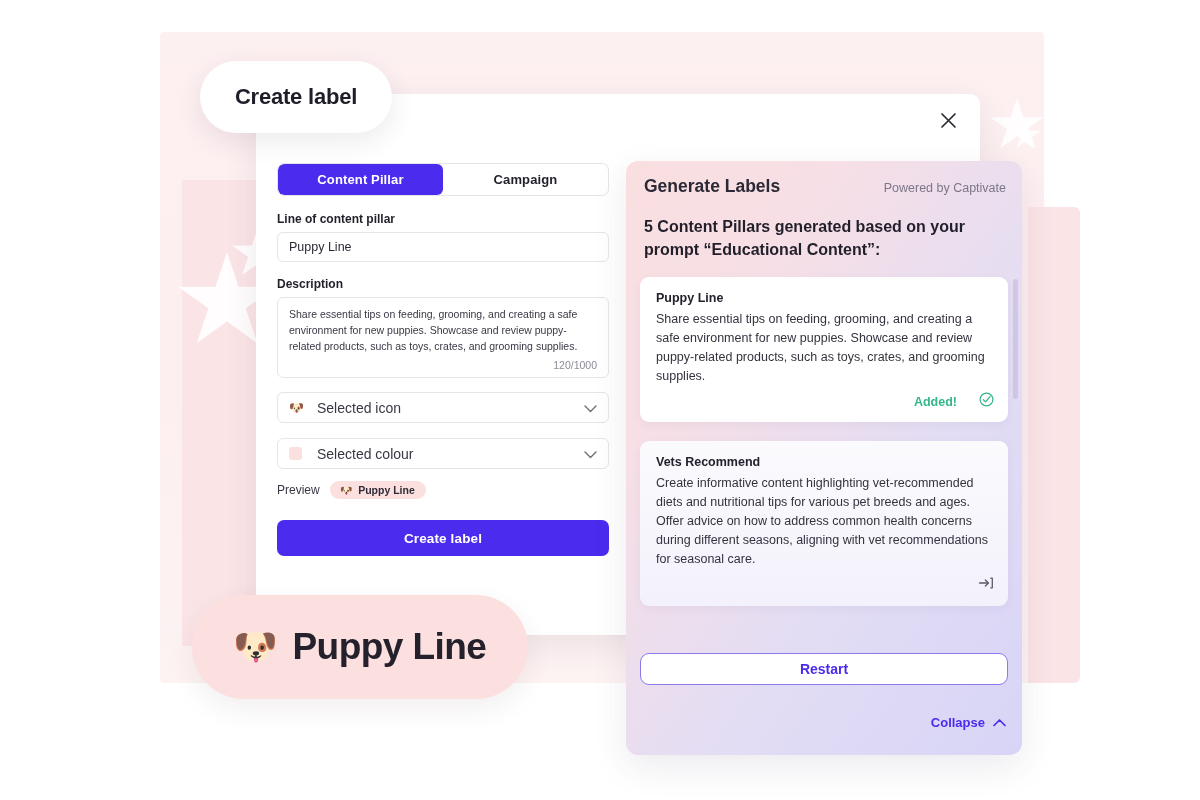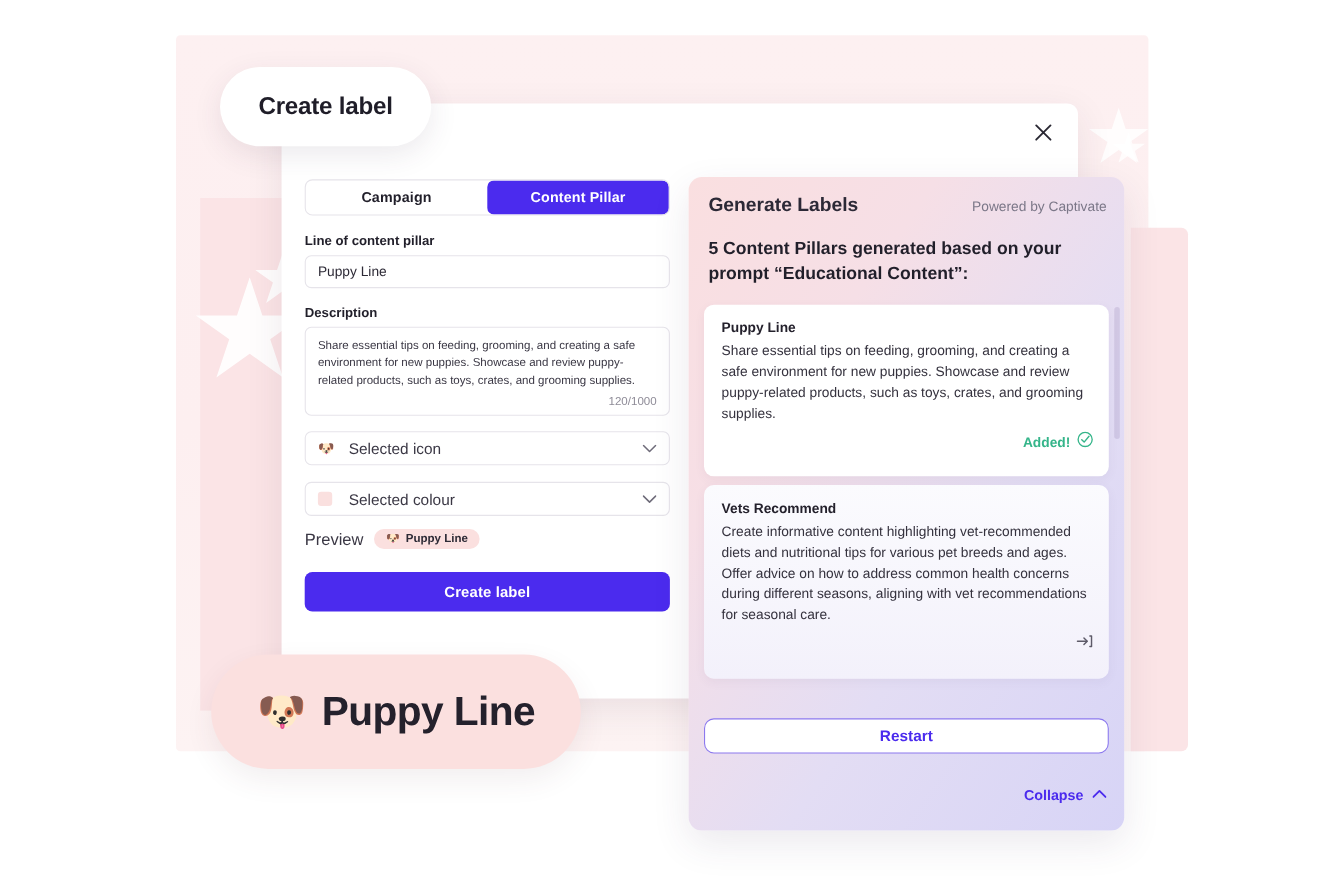--- a/index.html
+++ b/index.html
@@ -126,21 +126,21 @@
   .sel-color { top: 344px; }
   .select .lead { width: 18px; font-size: 12px; display:flex; align-items:center; }
   .select .swatch { width: 13px; height: 13px; border-radius: 3px; background: #fae0df; }
   .select .val { margin-left: 10px; font-size: 14px; color: #3a3744; }
   .select .chev { margin-left: auto; }
 
   .preview-row {
     position: absolute; left: 21px; top: 387px;
     display: flex; align-items: center; gap: 10px;
   }
-  .preview-row .plabel { font-size: 15px; color: #3a3744; }
+  .preview-row .plabel { font-size: 12px; color: #3a3744; }
   .pill-sm {
     display:flex; align-items:center; gap: 5px;
     background: #fbe0df; border-radius: 20px;
     padding: 3px 11px;
     font-size: 10.5px; font-weight: 700; color: #2e2b36;
   }
   .pill-sm .emo { font-size: 10px; }
 
   .create-btn {
     position: absolute; left: 21px; top: 426px;
@@ -210,21 +210,21 @@
   .card .c-title {
     font-size: 12.5px; font-weight: 700; color: #24212c;
     padding: 14px 16px 0 16px;
   }
   .card .c-body {
     font-size: 12.5px; color: #35323e; line-height: 1.52;
     padding: 5px 16px 0 16px;
   }
   .card .c-foot {
     display:flex; align-items:center; justify-content:flex-end;
-    gap: 6px; padding: 6px 14px 21px 16px;
+    gap: 22px; padding: 6px 14px 11px 16px;
   }
   .added-txt { font-size: 12.5px; font-weight: 700; color: #35b58a; }
 
   .card-1 { top: 116px; }
   .card-2 { top: 264px; background: linear-gradient(180deg,#fbfbfe 0%, #f3f1fb 100%); margin-top: 16px; }
   .card-3 { top: 418px; height: 68px; overflow: hidden; background: linear-gradient(180deg,#fcfbfe 0%, #f8f7fd 100%); }
   .card-3 .c-body { color: #55525f; }
 
   .restart-btn {
     position: absolute; left: 14px; top: 492px;
@@ -265,22 +265,22 @@
   <div class="modal">
 
     <div class="close-btn">
       <svg width="17" height="17" viewBox="0 0 17 17" aria-hidden="true">
         <path d="M2 2 L15 15 M15 2 L2 15" stroke="#2a2833" stroke-width="1.7" stroke-linecap="round" fill="none"></path>
       </svg>
     </div>
 
 
     <div class="tabs">
+      <div class="tab active">Content Pillar</div>
       <div class="tab">Campaign</div>
-      <div class="tab active">Content Pillar</div>
     </div>
 
     <div class="field-label lbl-name">Line of content pillar</div>
     <div class="text-input">
       <span>Puppy Line</span>
     </div>
 
     <div class="field-label lbl-desc">Description</div>
     <div class="textarea-box">
       <div class="txt">Share essential tips on feeding, grooming, and creating a safe environment for new puppies. Showcase and review puppy-related products, such as toys, crates, and grooming supplies.</div>

